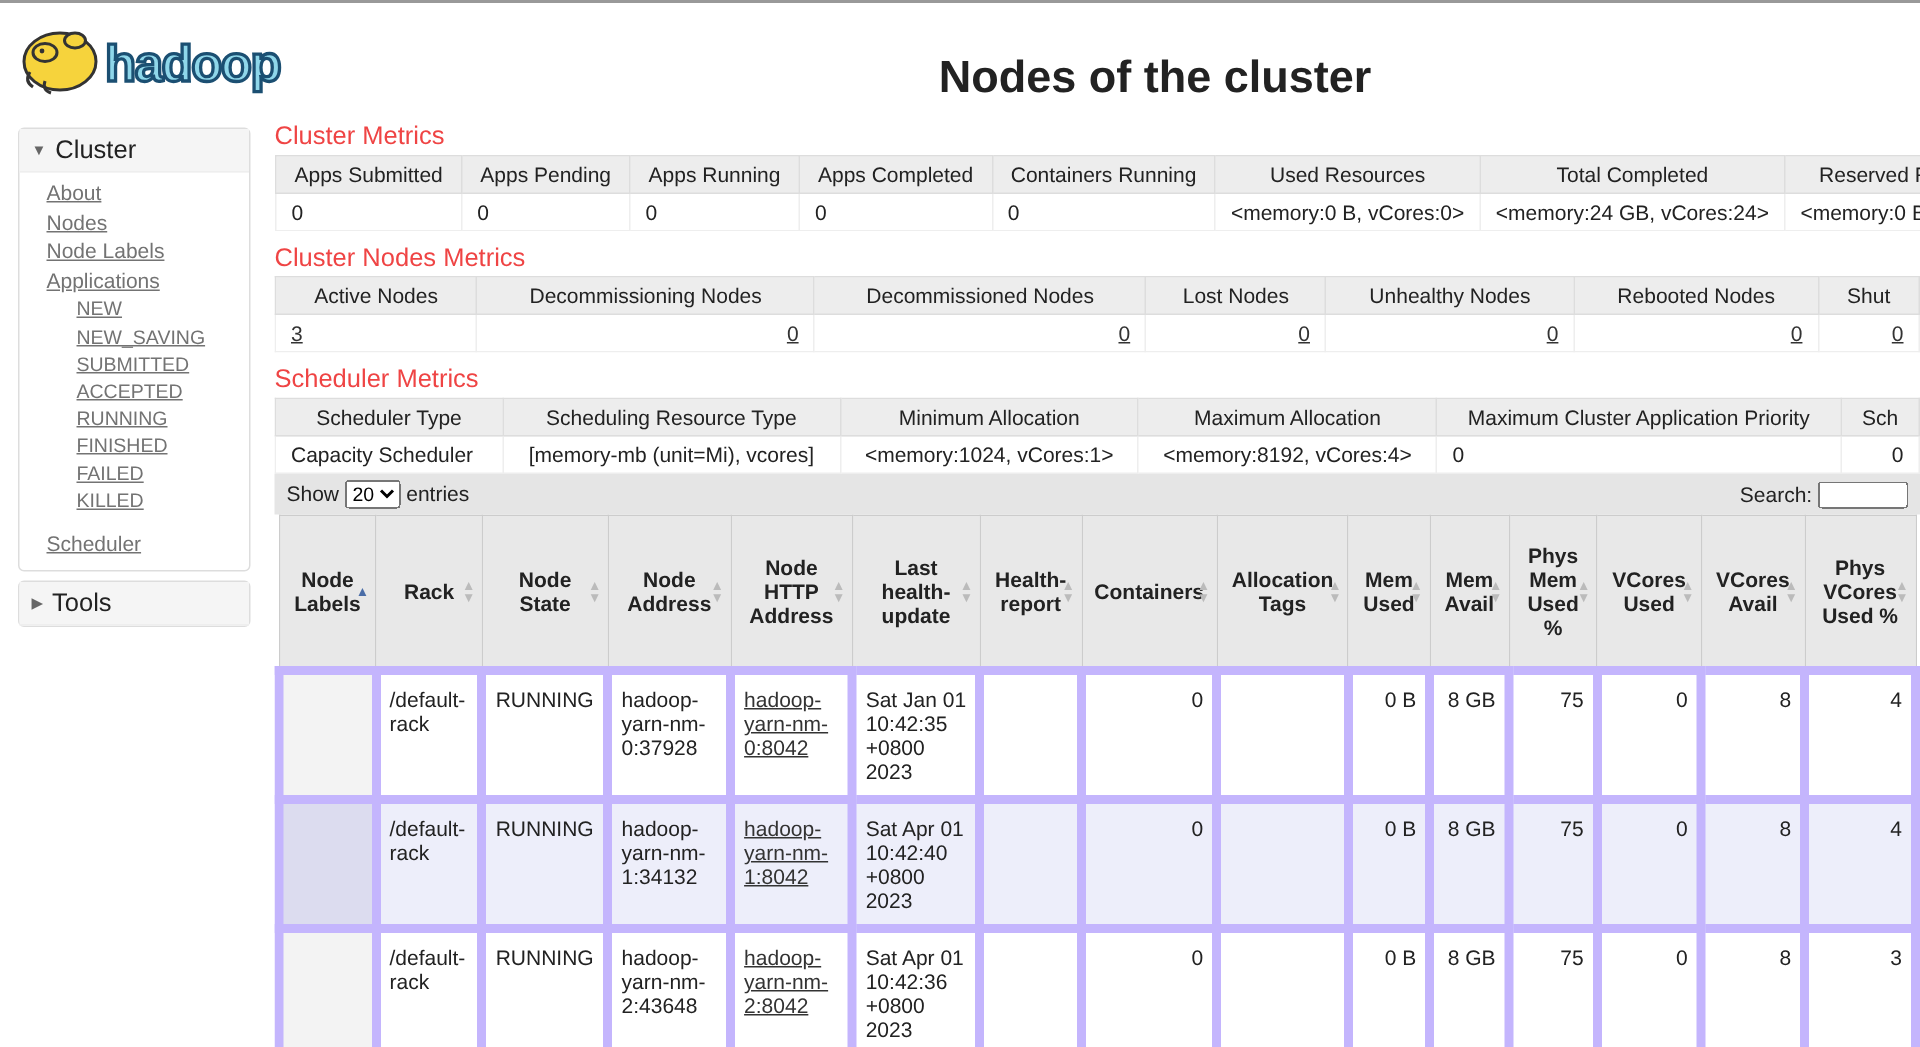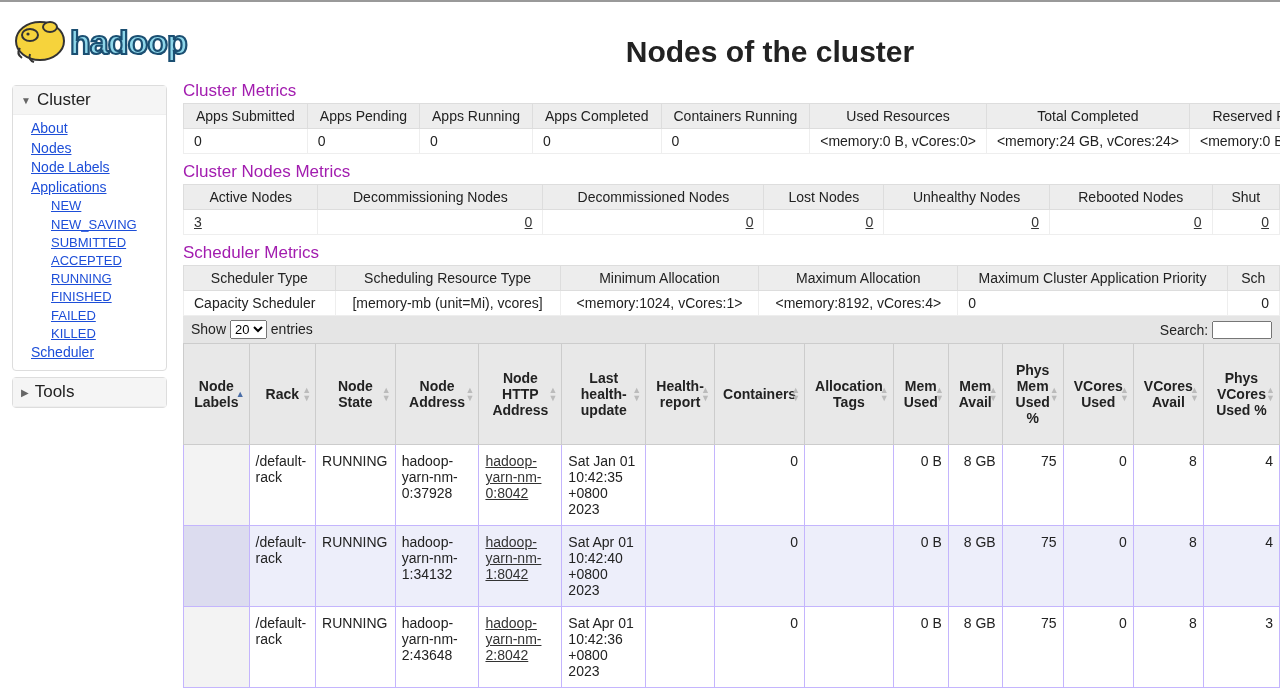--- a/index.html
+++ b/index.html
@@ -32,30 +32,30 @@
     padding: 4px 8px;
     font-size: 17px;
     display: flex; align-items: center; gap: 6px;
     cursor: pointer;
   }
   .panel-head .tri {
     font-size: 10px; color: #666;
   }
   .panel-body { padding: 4px 4px 8px 18px; }
   .panel-body a {
-    display: block; color: #1d4ed8; text-decoration: underline;
+    display: block; color: #737373; text-decoration: underline;
     font-size: 14px; line-height: 1.4;
   }
   .panel-body .sub { margin-left: 20px; }
   .panel-body .sub a { font-size: 13px; }
-  .panel-body .sch { }
+  .panel-body .sch { margin-top: 10px; }
   
   .sect {
     font-size: 17px; font-weight: 400;
-    margin: 8px 0 2px 0; color: #a21caf;
+    margin: 8px 0 2px 0; color: #ef4444;
   }
   .scroll { overflow-x: auto; }
   table.metrics {
     border-collapse: collapse;
     min-width: 100%;
     table-layout: auto;
     font-size: 14px;
   }
   table.metrics th {
     background: #ededed;
@@ -100,21 +100,21 @@
     text-align: center;
   }
   table.nodes thead th .sortind {
     position: absolute; right: 4px; top: 50%;
     transform: translateY(-50%);
     font-size: 9px; line-height: 8px; color: #bbb;
     display: flex; flex-direction: column;
   }
   table.nodes thead th .sortind .active { color: #4a6da7; }
   table.nodes tbody td {
-    border: 1px solid #c4b5fd;
+    border: 6px solid #c4b5fd;
     padding: 8px 6px;
     vertical-align: top;
   }
   table.nodes tbody tr.odd { background: #fff; }
   table.nodes tbody tr.even { background: #edeefa; }
   table.nodes tbody td.sortcol-odd { background: #f3f3f3; }
   table.nodes tbody td.sortcol-even { background: #dcdcef; }
   .numcell { text-align: right; }
 </style>
 </head>

